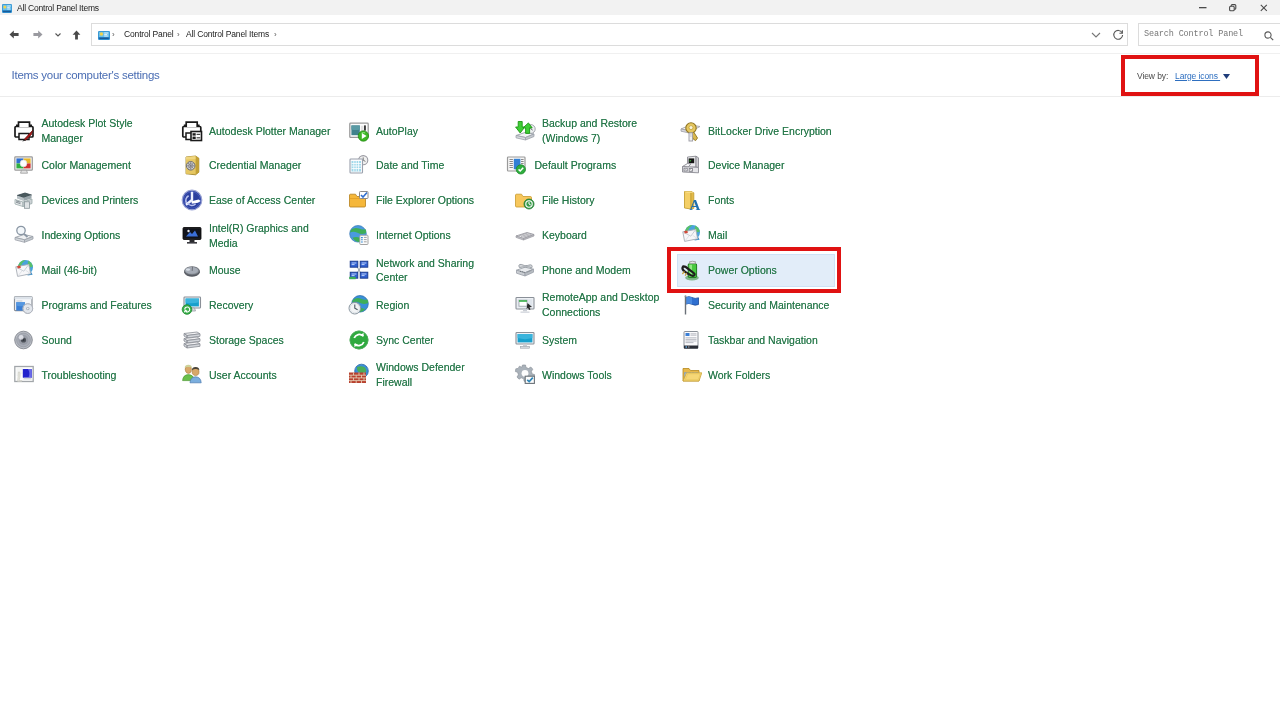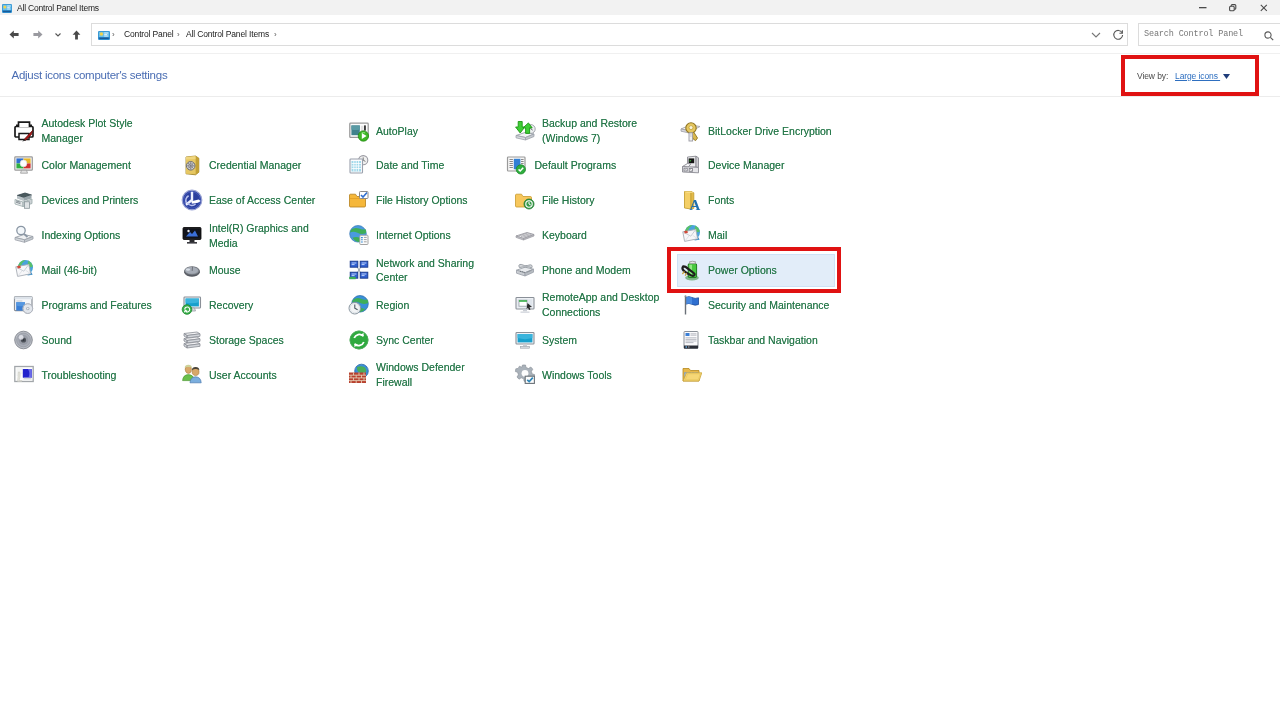--- a/index.html
+++ b/index.html
@@ -89,21 +89,21 @@
           <path d="M10.4 1.2 V4.2 H7.4" stroke="#5a5a5a" stroke-width="1.1" fill="none"></path>
         </svg>
     </div>
     <div id="searchbox">Search Control Panel
       <svg style="position:absolute;right:8px;top:7px" width="10" height="10" viewBox="0 0 10 10">
           <circle cx="4" cy="4" r="3.1" stroke="#5a5a5a" stroke-width="1.1" fill="none"></circle>
           <path d="M6.4 6.4 L9.2 9.2" stroke="#5a5a5a" stroke-width="1.2"></path>
         </svg>
     </div>
   </div>
-  <div id="adjust">Adjust icons computer's settings</div>
+  <div id="adjust">Items your computer's settings</div>
   <div id="viewby">View by:</div>
   <div id="largeicons">Large icons
     <svg style="margin-left:3px" width="7" height="5" viewBox="0 0 7 5">
         <path d="M0 0 h7 L3.5 5 Z" fill="#1f3d7a"></path>
       </svg>
   </div>
   <div id="sep"></div>
   <div class="redrect" style="left:1121px;top:55px;width:138px;height:41px"></div>
   <div class="cell" style="left:10.0px;top:115.00px">
       <svg width="22" height="22" viewBox="0 0 22 22">
@@ -195,20 +195,35 @@
       <svg width="22" height="22" viewBox="0 0 22 22">
         <rect x="1.8" y="3.5" width="18.4" height="15" fill="#fdfdfd" stroke="#a2a6aa" stroke-width="1.3"></rect>
         <path d="M3.6 6 h6 M3.6 8 h5 M3.6 10 h6 M3.6 12 h4" stroke="#e4e8e4" stroke-width="0.8"></path>
         <rect x="9.8" y="6" width="9" height="8.8" rx="0.6" fill="#2222cc"></rect>
         <path d="M15 6 L18.8 6 L18.8 14.8 L15.5 14.8 Q17.5 10 15 6 Z" fill="#6a6ae8"></path>
         <path d="M11 14.8 h7 l0.8 1.6 h-8.6 Z" fill="#d2d6da"></path>
         <path d="M5.4 9 Q6.8 8.4 7 10 L7 14 L6 17.6 L9 17.6 L8.6 18.4 L4.6 18.4 Z" fill="#e8e8e0" stroke="#c2c2ba" stroke-width="0.5"></path>
       </svg>
       <div class="lb">Troubleshooting</div>
     </div>
+<div class="cell" style="left:177.5px;top:115.00px">
+      <svg width="22" height="22" viewBox="0 0 22 22">
+        <rect x="1.8" y="6.5" width="18" height="10.5" rx="1" fill="#fff" stroke="#1a1a1a" stroke-width="1.7"></rect>
+        <path d="M5.2 7 L5.2 2.2 L16.2 2.2 L16.2 7" fill="#fff" stroke="#1a1a1a" stroke-width="1.7"></path>
+        <rect x="5" y="13" width="7" height="6.5" fill="#fff" stroke="#1a1a1a" stroke-width="1.5"></rect>
+        <rect x="2.8" y="4.5" width="2.2" height="2.2" fill="#1a1a1a"></rect>
+        <rect x="16.4" y="4.5" width="2.2" height="2.2" fill="#1a1a1a"></rect>
+        <rect x="10" y="11.5" width="10.5" height="9" fill="#fff" stroke="#1a1a1a" stroke-width="1.6"></rect>
+        <rect x="11.5" y="13.2" width="3.2" height="2.4" fill="#1a1a1a"></rect>
+        <rect x="11.5" y="16.6" width="3.2" height="2.4" fill="#1a1a1a"></rect>
+        <rect x="15.6" y="13.8" width="3.6" height="1.2" fill="#444"></rect>
+        <rect x="15.6" y="17.2" width="3.6" height="1.2" fill="#444"></rect>
+      </svg>
+      <div class="lb">Autodesk Plotter Manager</div>
+    </div>
 <div class="cell" style="left:177.5px;top:149.85px">
       <svg width="22" height="22" viewBox="0 0 22 22">
         <path d="M5 3 L14.5 2 L17.8 4.2 L17.8 18.2 L14.5 20.8 L5 19.8 Z" fill="#ddbb50" stroke="#9a7d22" stroke-width="0.8"></path>
         <path d="M14.5 2 L17.8 4.2 L17.8 18.2 L14.5 20.8 Z" fill="#c2a035"></path>
         <rect x="5" y="3" width="9.5" height="16.8" fill="#e6c763"></rect>
         <path d="M5 3 L14.5 2 L14.5 5 L5 5.6 Z" fill="#f0d67e"></path>
         <circle cx="9.7" cy="11.8" r="4.3" fill="#d4d4d6" stroke="#6f6f6f" stroke-width="1"></circle>
         <circle cx="9.7" cy="11.8" r="2.2" fill="#f2f2f4" stroke="#8a8a8a" stroke-width="0.8"></circle>
         <path d="M9.7 7.9 L9.7 15.7 M5.8 11.8 L13.6 11.8 M7 9 L12.4 14.6 M12.4 9 L7 14.6" stroke="#77777f" stroke-width="0.8"></path>
       </svg>
@@ -304,21 +319,21 @@
       </svg>
       <div class="lb">Date and Time</div>
     </div>
 <div class="cell" style="left:344.5px;top:184.70px">
       <svg width="22" height="22" viewBox="0 0 22 22">
         <path d="M1.5 6 L1.5 17 C1.5 17.6 2 18 2.6 18 L16.4 18 C17 18 17.5 17.6 17.5 17 L17.5 8.5 C17.5 7.9 17 7.5 16.4 7.5 L9 7.5 L7.5 5.2 L2.6 5.2 C2 5.2 1.5 5.5 1.5 6 Z" fill="#f5b73a" stroke="#b5801d" stroke-width="0.8"></path>
         <path d="M1.5 9.5 L17.5 9.5" stroke="#e09b20" stroke-width="0.7"></path>
         <rect x="11.5" y="2.5" width="8.5" height="7" rx="0.8" fill="#fff" stroke="#8a8a8a" stroke-width="1"></rect>
         <path d="M13 6 L15 8 L19 3.5" stroke="#2f6fd0" stroke-width="1.6" fill="none"></path>
       </svg>
-      <div class="lb">File History Options</div>
+      <div class="lb">File Explorer Options</div>
     </div>
 <div class="cell" style="left:344.5px;top:219.55px">
       <svg width="22" height="22" viewBox="0 0 22 22">
         <circle cx="10" cy="9.8" r="8.3" fill="#4a9ade"></circle>
         <circle cx="10" cy="9.8" r="8.3" fill="none" stroke="#3a7ab8" stroke-width="0.7"></circle>
         <path d="M3.2 5.5 Q7 2.8 11 4.6 Q14.5 6.2 17.8 5.2 Q18.4 7.4 18 9.2 Q13.5 11 9.5 8.8 Q5.5 6.8 2.2 8.4 Q2.4 6.8 3.2 5.5 Z" fill="#3fae58"></path>
         <path d="M4.5 13.8 Q8.5 12.2 12.5 14.2 Q14.5 15.2 16.2 14.8 Q14 17.5 10.5 18 Q7 17.8 4.5 13.8 Z" fill="#3fae58"></path>
         <rect x="11.8" y="11.2" width="8.2" height="9.3" rx="0.8" fill="#fcfcfc" stroke="#9a9a9a" stroke-width="0.9"></rect>
         <path d="M13 13.6 h1.8 M13 15.8 h1.8 M13 18 h1.8" stroke="#3a8fd8" stroke-width="1.1"></path>
         <path d="M15.9 13.4 h2.8 M15.9 15.6 h2.8 M15.9 17.8 h2.8" stroke="#8a8a8a" stroke-width="0.8"></path>
@@ -535,14 +550,15 @@
       <div class="lb">Taskbar and Navigation</div>
     </div>
 <div class="cell" style="left:676.5px;top:358.95px">
       <svg width="22" height="22" viewBox="0 0 22 22">
         <path d="M3 5.5 L9 5.5 L10.5 7.5 L19 7.5 L19 18 L3 18 Z" fill="#e8b84a" stroke="#b5881d" stroke-width="0.8"></path>
         <path d="M4.5 9.5 L18 9.5 L18 17.2 L4.5 17.2 Z" fill="#9ab8d8" stroke="#7a98b8" stroke-width="0.6"></path>
         <path d="M4.5 12 h13.5 M4.5 14.6 h13.5 M8 9.5 v7.7 M11.5 9.5 v7.7 M15 9.5 v7.7" stroke="#c8d8ea" stroke-width="0.7"></path>
         <path d="M3 18 L6.5 9.8 L21.8 9.8 L19 18 Z" fill="#f6d776" stroke="#caa53a" stroke-width="0.8"></path>
         <path d="M5.2 16.8 L7.8 10.8 L20.4 10.8 L18.2 16.8 Z" fill="none" stroke="#e8c45c" stroke-width="0.7"></path>
       </svg>
+      <div class="lb">Work Folders</div>
     </div>
   <div class="redrect" style="left:667px;top:247px;width:174px;height:46px"></div>
 </div>
 </body></html>

